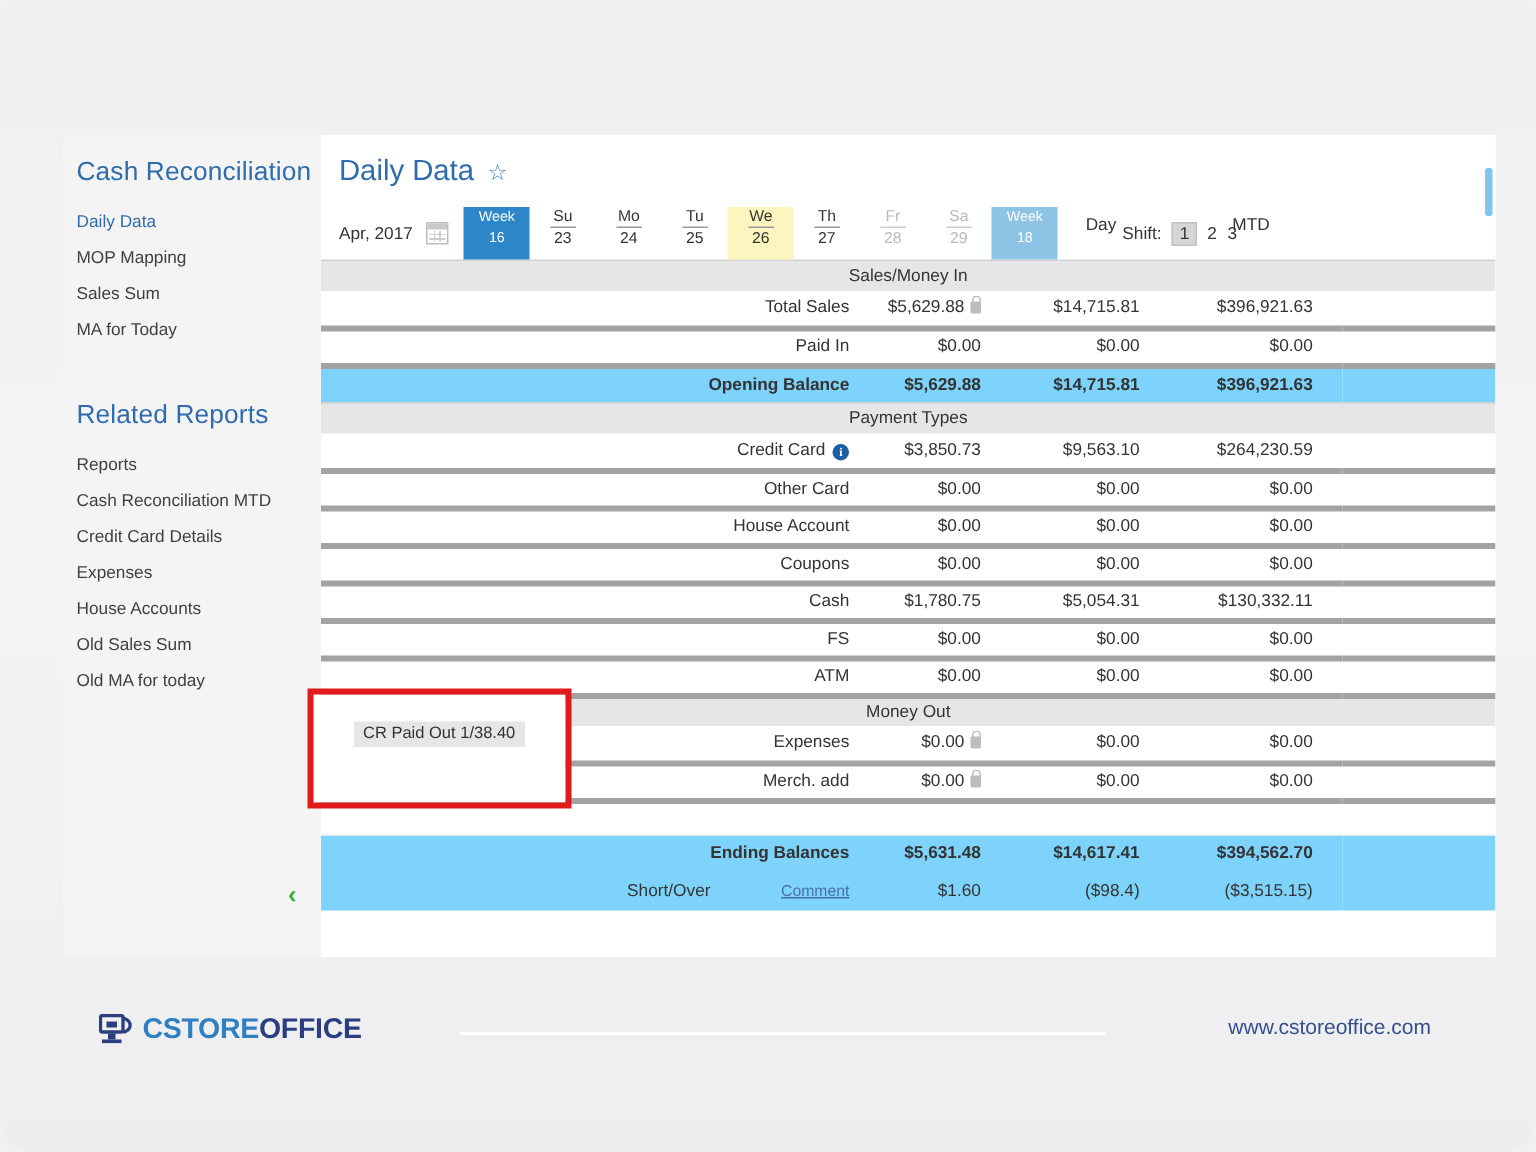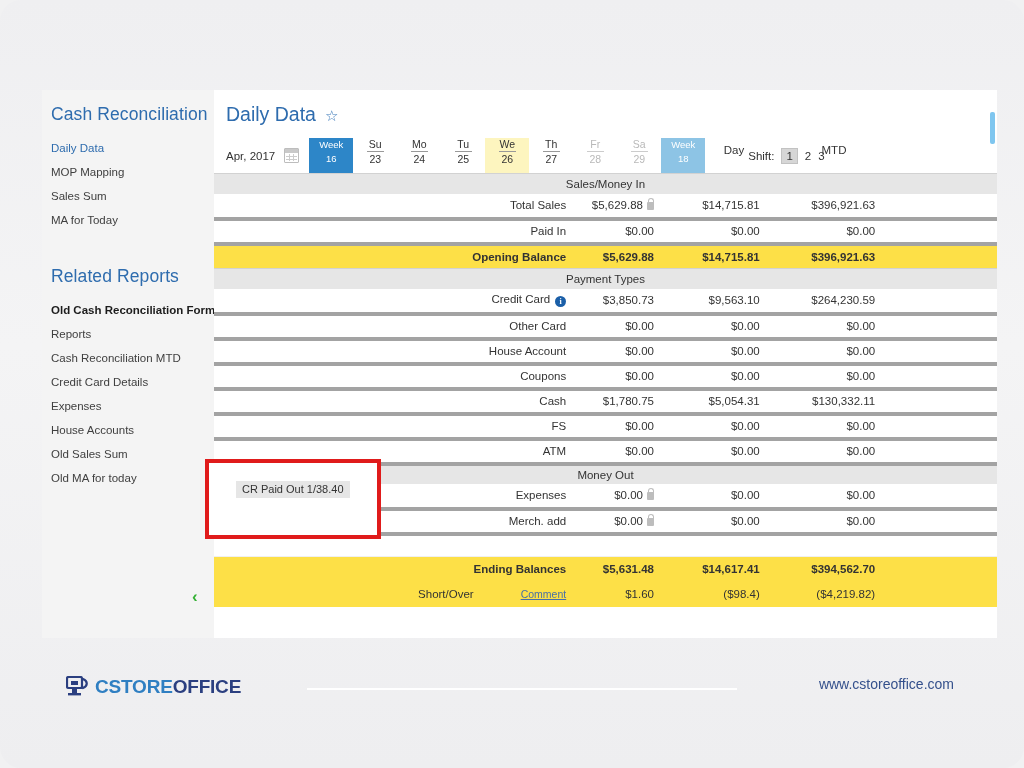--- a/index.html
+++ b/index.html
@@ -191,21 +191,21 @@
   tr.section td {
     background: #e6e6e6;
     text-align: center;
     height: 20px;
     padding: 0;
     font-size: 11.5px;
     color: #333;
     border-top: 1px solid #d2d2d2;
   }
   tr.datarow td { height: 25px; border-bottom: 4px solid #a3a3a3; }
-  tr.total td { background: #fde047; border-bottom: none; height: 25px; }
+  tr.total td { background: #7dd3fc; border-bottom: none; height: 25px; }
   td.lbl { text-align: right; padding-right: 8px; width: 46%; white-space: nowrap; }
   td.val { text-align: right; padding-right: 22px; width: 13%; white-space: nowrap; }
   td.val2 { text-align: right; padding-right: 18px; width: 13%; white-space: nowrap; }
   td.val3 { text-align: right; padding-right: 20px; width: 15%; white-space: nowrap; }
   td.pad { width: 13%; }
   tr.total td { font-weight: bold; }
   .lock {
     display: inline-block;
     width: 7px; height: 8px;
     background: #bdbdbd;
@@ -319,21 +319,20 @@
     <div id="sidebar">
       <div class="side-h">Cash Reconciliation</div>
 
       <div class="side-link active">Daily Data</div>
       <div class="side-link">MOP Mapping</div>
       <div class="side-link">Sales Sum</div>
       <div class="side-link">MA for Today</div>
 
       <div class="side-h second">Related Reports</div>
 
-      <div class="side-link bold">Old Cash Reconciliation Form</div>
       <div class="side-link">Reports</div>
       <div class="side-link">Cash Reconciliation MTD</div>
       <div class="side-link">Credit Card Details</div>
       <div class="side-link">Expenses</div>
       <div class="side-link">House Accounts</div>
       <div class="side-link">Old Sales Sum</div>
       <div class="side-link">Old MA for today</div>
 
       <div id="collapse-chevron">‹</div>
       <div id="sidebar-notch"></div>
@@ -521,21 +520,21 @@
             <td class="val">$5,631.48</td>
             <td class="val2">$14,617.41</td>
             <td class="val3">$394,562.70</td>
             <td class="pad"></td>
           </tr>
 
           <tr class="total">
             <td class="lbl" style="font-weight:normal;"><span>Short/Over</span><span class="comment-link">Comment</span></td>
             <td class="val" style="font-weight:normal;">$1.60</td>
             <td class="val2" style="font-weight:normal;">($98.4)</td>
-            <td class="val3" style="font-weight:normal;">($4,219.82)</td>
+            <td class="val3" style="font-weight:normal;">($3,515.15)</td>
             <td class="pad"></td>
           </tr>
         </tbody>
       </table>
     </div>
   </div>
 
   <div id="callout-mask"></div>
   <div id="tooltip-box">CR Paid Out 1/38.40</div>
   <div id="red-callout"></div>

